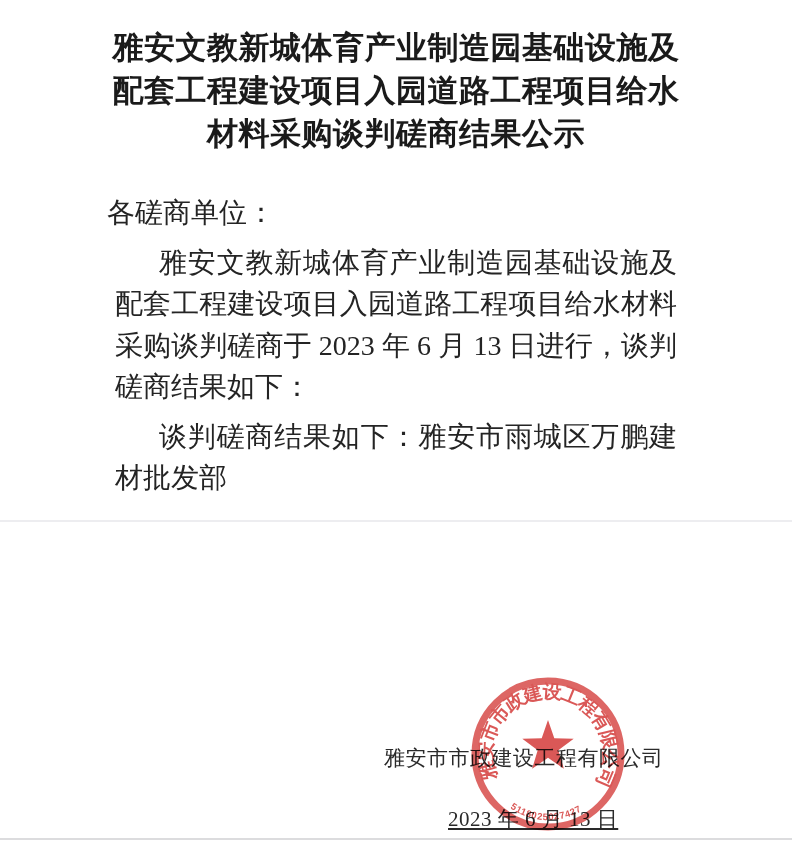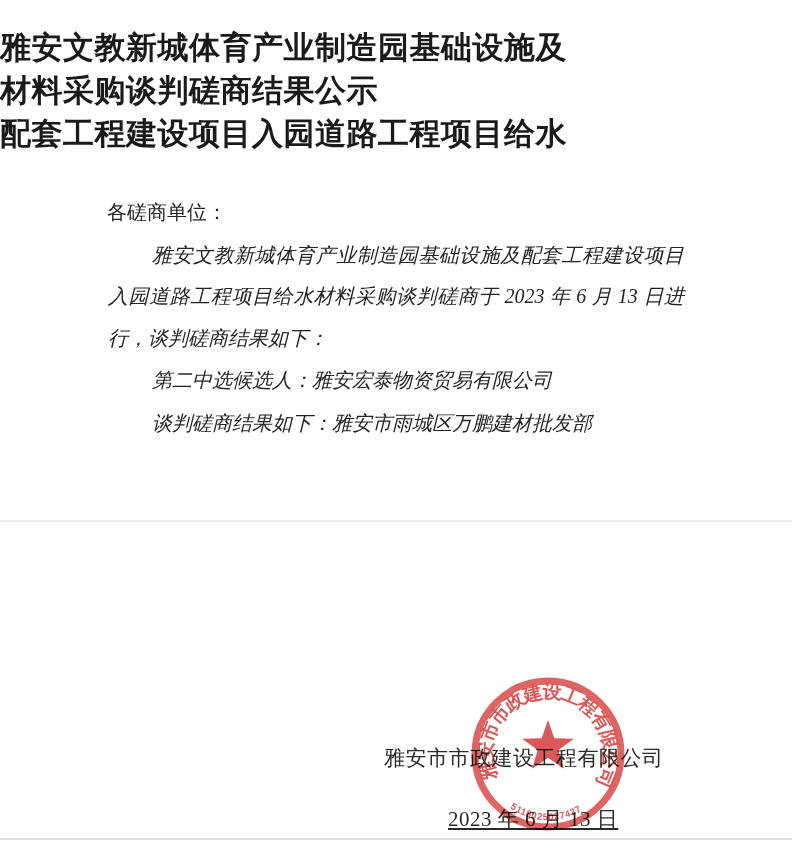--- a/index.html
+++ b/index.html
@@ -10,39 +10,39 @@
     background: #ffffff;
     overflow: hidden;
     font-family: "Liberation Serif", "DejaVu Serif", serif;
     color: #212121;
   }
   .title-block {
     position: absolute;
     top: 26px;
     left: 0;
     width: 792px;
-    text-align: left;
+    text-align: center;
     font-family: "Liberation Sans", "DejaVu Sans", sans-serif;
     font-weight: 700;
     font-size: 31px;
     line-height: 43px;
     color: #1a1a1a;
     letter-spacing: 0.5px;
   }
   .body-block {
     position: absolute;
     left: 107px;
     top: 192px;
     width: 578px;
-    font-size: 20px;
+    font-size: 28px;
     line-height: 41.5px;
     text-align: justify;
     color: #242424;
   }
-  .para { text-indent: 44px; margin: 1px; font-style: italic; }
+  .para { text-indent: 44px; margin: 8px; }
   .no-indent { text-indent: 0; margin: 0; }
   .sig-company {
     position: absolute;
     left: 384px;
     top: 744px;
     font-size: 21px;
     letter-spacing: 0.5px;
     color: #2a2a2a;
   }
   .sig-date {
@@ -84,28 +84,27 @@
     font-weight: 700;
   }
 </style>
 </head>
 <body>
 
 <div class="page">
 
   <div class="title-block">
     <div>雅安文教新城体育产业制造园基础设施及</div>
+    <div>配套工程建设项目入园道路工程项目给水</div>
     <div>材料采购谈判磋商结果公示</div>
-    <div>配套工程建设项目入园道路工程项目给水</div>
   </div>
 
   <div class="body-block">
     <p class="no-indent">各磋商单位：</p>
     <p class="para">雅安文教新城体育产业制造园基础设施及配套工程建设项目入园道路工程项目给水材料采购谈判磋商于 2023 年 6 月 13 日进行，谈判磋商结果如下：</p>
-    <p class="para">第二中选候选人：雅安宏泰物资贸易有限公司</p>
     <p class="para">谈判磋商结果如下：雅安市雨城区万鹏建材批发部</p>
   </div>
 
   <div class="scan-line-mid"></div>
 
   <div class="sig-company">雅安市市政建设工程有限公司</div>
   <div class="sig-date">2023 年 6 月 13 日</div>
 
   <svg class="seal" viewBox="0 0 160 160" aria-hidden="true">
     <circle cx="80" cy="80" r="73" fill="none" stroke="#d5413f" stroke-width="7" opacity="0.92"></circle>

